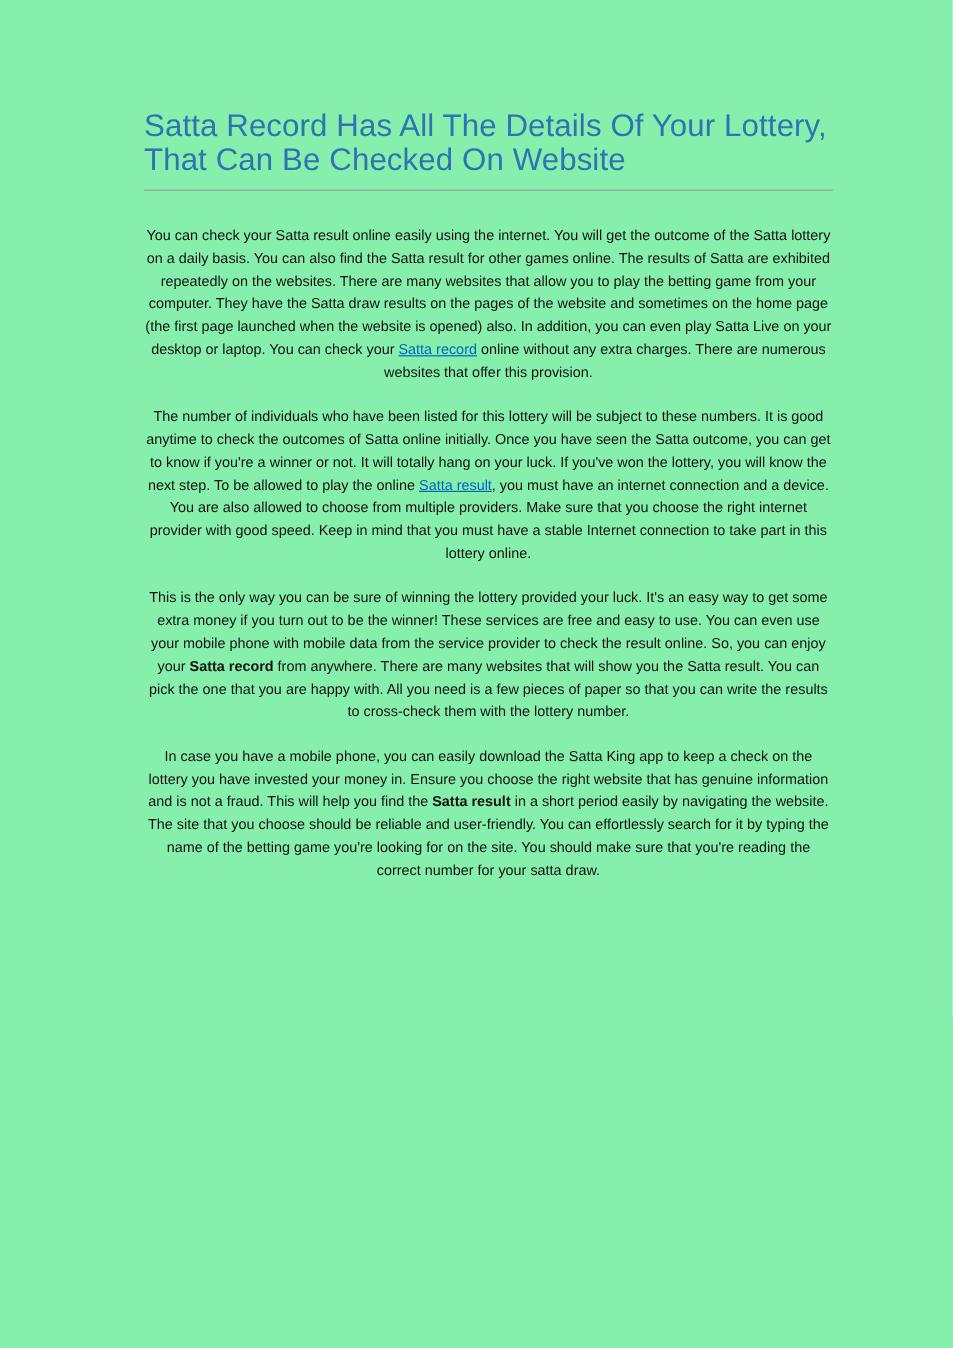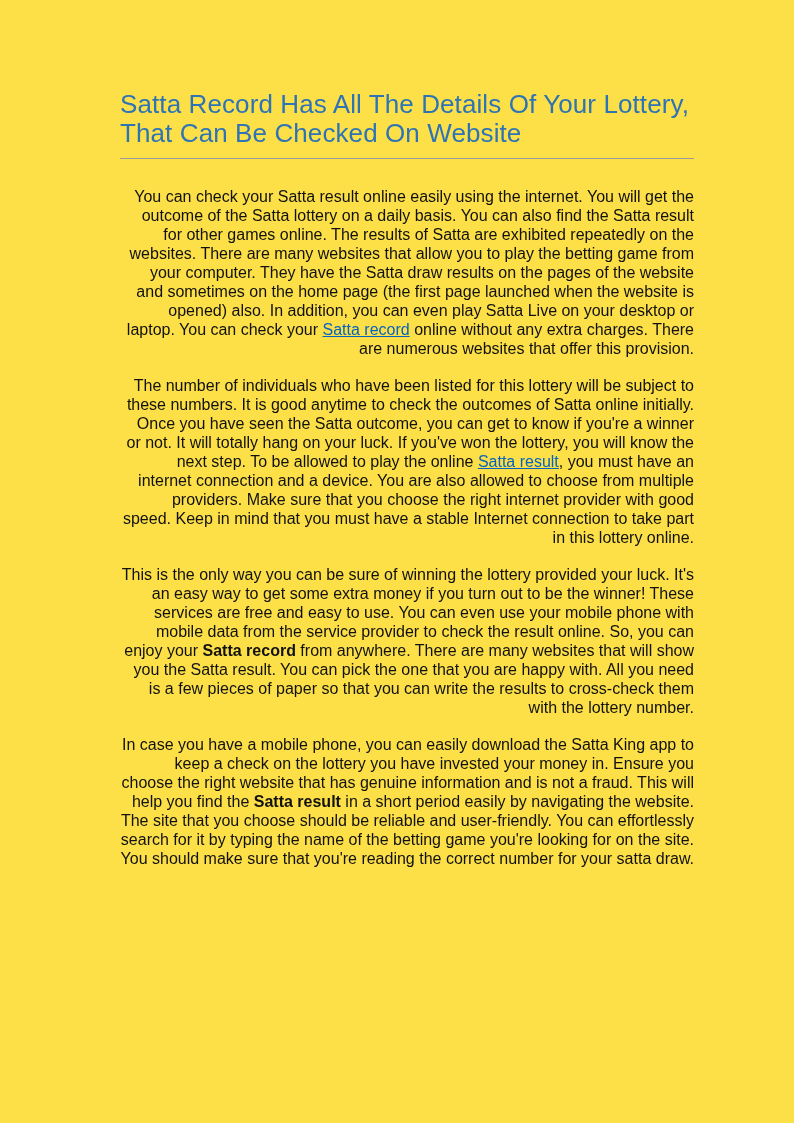--- a/index.html
+++ b/index.html
@@ -4,46 +4,46 @@
 <style>
   html, body {
     margin: 0;
     padding: 0;
     background: #ffffff;
   }
   .page {
     position: relative;
     width: 794px;
     height: 1123px;
-    background: #fde047;
+    background: #86efac;
     box-sizing: border-box;
     padding: 90px 100px 40px 120px;
     font-family: "Liberation Sans", sans-serif;
     color: #1a1a1a;
     overflow: hidden;
   }
   .doc-heading {
     font-size: 26px;
     line-height: 1.12;
     font-weight: 400;
     color: #2E74B5;
     margin: 0;
     padding-bottom: 10px;
     border-bottom: 1px solid #9b9b9b;
     letter-spacing: 0.1px;
   }
   .doc-body {
     margin-top: 28px;
   }
   .doc-body p {
-    font-size: 16px;
+    font-size: 12px;
     line-height: 19px;
     margin: 0 0 18px 0;
     color: #111111;
-    text-align: right;
+    text-align: center;
   }
   .inline-link {
     color: #0563C1;
     text-decoration: underline;
     cursor: pointer;
   }
   .inline-bold {
     font-weight: bold;
     color: #111111;
   }

